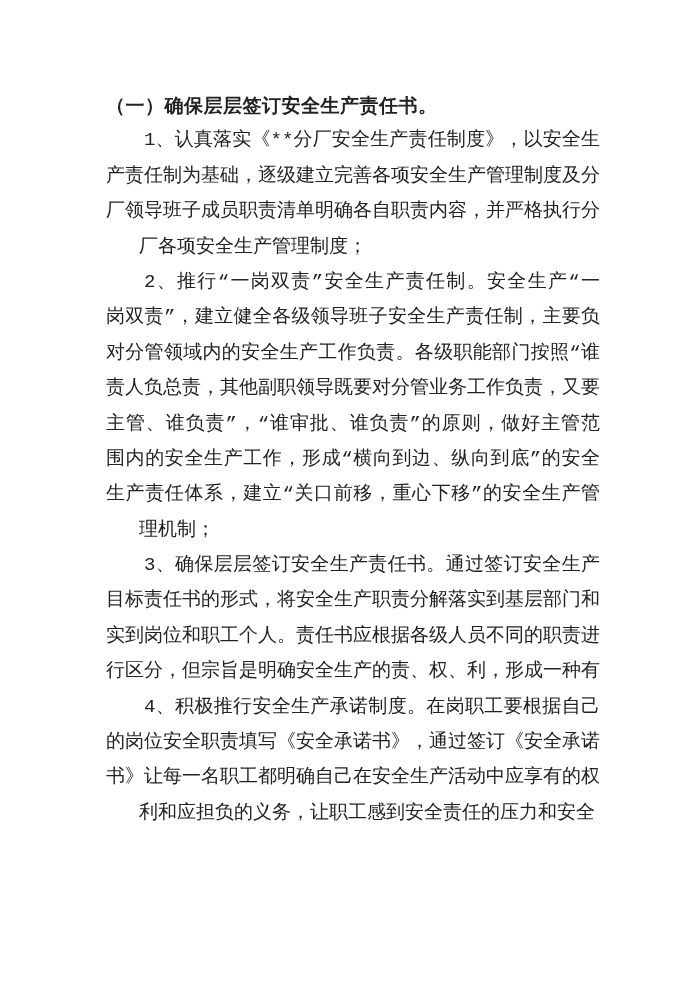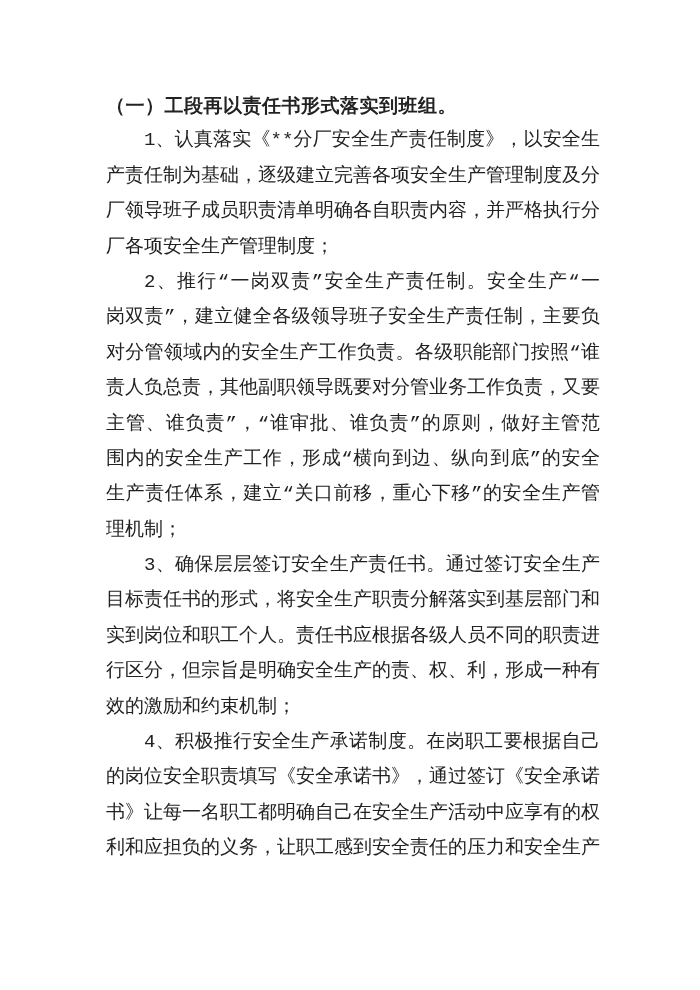--- a/index.html
+++ b/index.html
@@ -36,46 +36,46 @@
   .body-line {
     text-align: justify;
     text-align-last: justify;
     text-justify: inter-character;
     font-family: Liberation Mono, monospace;
   }
   .body-line.first {
     text-indent: 38px;
   }
   .body-line.plast {
-    text-align: right;
+    text-align: left;
     text-align-last: left;
+    margin-left: 33px;
   }
 </style>
 </head>
 <body>
 
 <div class="page">
   <div class="text-block">
-    <div class="line heading">（一）工段再以责任书形式落实到班组。</div>
+    <div class="line heading">（一）确保层层签订安全生产责任书。</div>
 
   <div class="line body-line first">1、认真落实《**分厂安全生产责任制度》，以安全生</div>
       <div class="line body-line">产责任制为基础，逐级建立完善各项安全生产管理制度及分</div>
       <div class="line body-line">厂领导班子成员职责清单明确各自职责内容，并严格执行分</div>
       <div class="line body-line plast">厂各项安全生产管理制度；</div>
       <div class="line body-line first">2、推行“一岗双责”安全生产责任制。安全生产“一</div>
       <div class="line body-line">岗双责”，建立健全各级领导班子安全生产责任制，主要负</div>
       <div class="line body-line">对分管领域内的安全生产工作负责。各级职能部门按照“谁</div>
       <div class="line body-line">责人负总责，其他副职领导既要对分管业务工作负责，又要</div>
       <div class="line body-line">主管、谁负责”，“谁审批、谁负责”的原则，做好主管范</div>
       <div class="line body-line">围内的安全生产工作，形成“横向到边、纵向到底”的安全</div>
       <div class="line body-line">生产责任体系，建立“关口前移，重心下移”的安全生产管</div>
       <div class="line body-line plast">理机制；</div>
       <div class="line body-line first">3、确保层层签订安全生产责任书。通过签订安全生产</div>
       <div class="line body-line">目标责任书的形式，将安全生产职责分解落实到基层部门和</div>
       <div class="line body-line">实到岗位和职工个人。责任书应根据各级人员不同的职责进</div>
       <div class="line body-line">行区分，但宗旨是明确安全生产的责、权、利，形成一种有</div>
-      <div class="line body-line plast">效的激励和约束机制；</div>
       <div class="line body-line first">4、积极推行安全生产承诺制度。在岗职工要根据自己</div>
       <div class="line body-line">的岗位安全职责填写《安全承诺书》，通过签订《安全承诺</div>
       <div class="line body-line">书》让每一名职工都明确自己在安全生产活动中应享有的权</div>
       <div class="line body-line plast">利和应担负的义务，让职工感到安全责任的压力和安全生产</div>
     </div>
 </div>
 
 </body></html>

